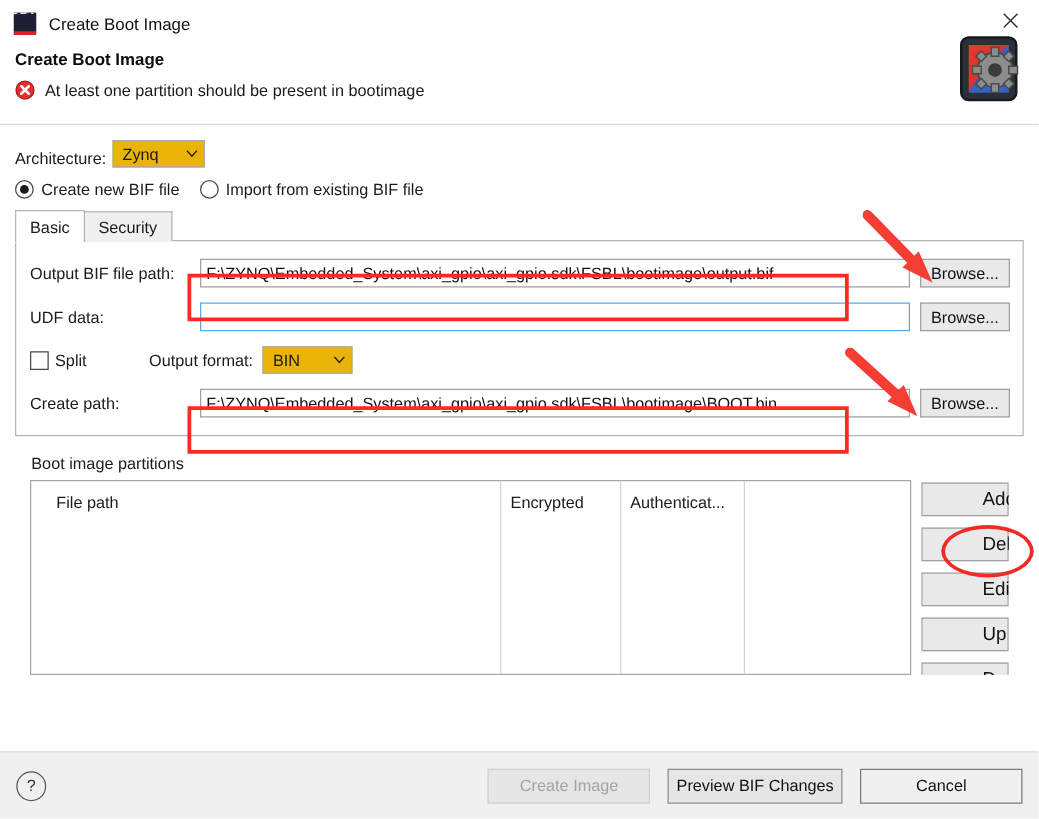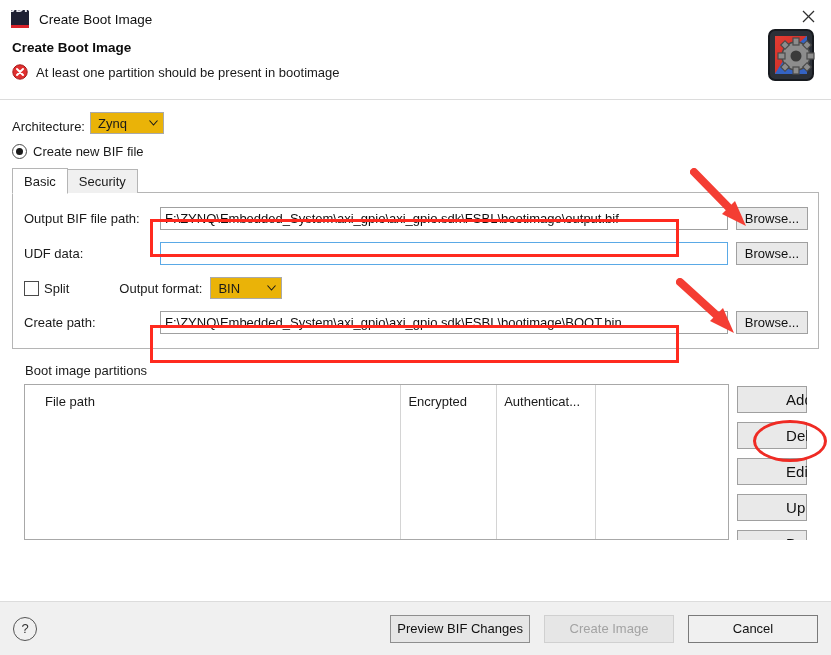--- a/index.html
+++ b/index.html
@@ -448,20 +448,24 @@
           </svg>
       </span>
     </span>
   </div>
 
   <div id="radio-row">
     <span class="radio-item checked">
       <span class="radio-mark"></span>
       <span>Create new BIF file</span>
     </span>
+    <span class="radio-item">
+      <span class="radio-mark"></span>
+      <span>Import from existing BIF file</span>
+    </span>
   </div>
 
   <div id="tabstrip">
     <div class="tab active">
       <span>Basic</span>
     </div>
     <div class="tab">
       <span>Security</span>
     </div>
   </div>
@@ -528,22 +532,22 @@
       <button class="side-btn">Up</button>
       <button class="side-btn">Down</button>
     </div>
   </div>
 
 </div>
 
 <div id="footer">
   <div id="help-btn">?</div>
   <div id="footer-spacer"></div>
+  <button class="footer-btn disabled">Create Image</button>
   <button class="footer-btn">Preview BIF Changes</button>
-  <button class="footer-btn disabled">Create Image</button>
   <button class="footer-btn plain">Cancel</button>
 </div>
 
 <div id="overlay">
   <div class="annot red-rect" style="left:150px; top:219px; width:529px; height:38px;"></div>
   <div class="annot red-rect" style="left:150px; top:325px; width:529px; height:38px;"></div>
 
   <svg class="annot" style="left:690px; top:168px; width:75px; height:68px;" viewBox="0 0 75 68">
     <path d="M4 4 L46 47" stroke="#f43d33" stroke-width="8" stroke-linecap="round" fill="none"></path>
     <path d="M56 58 L32 46 L45 33 Z" fill="#f43d33"></path>

